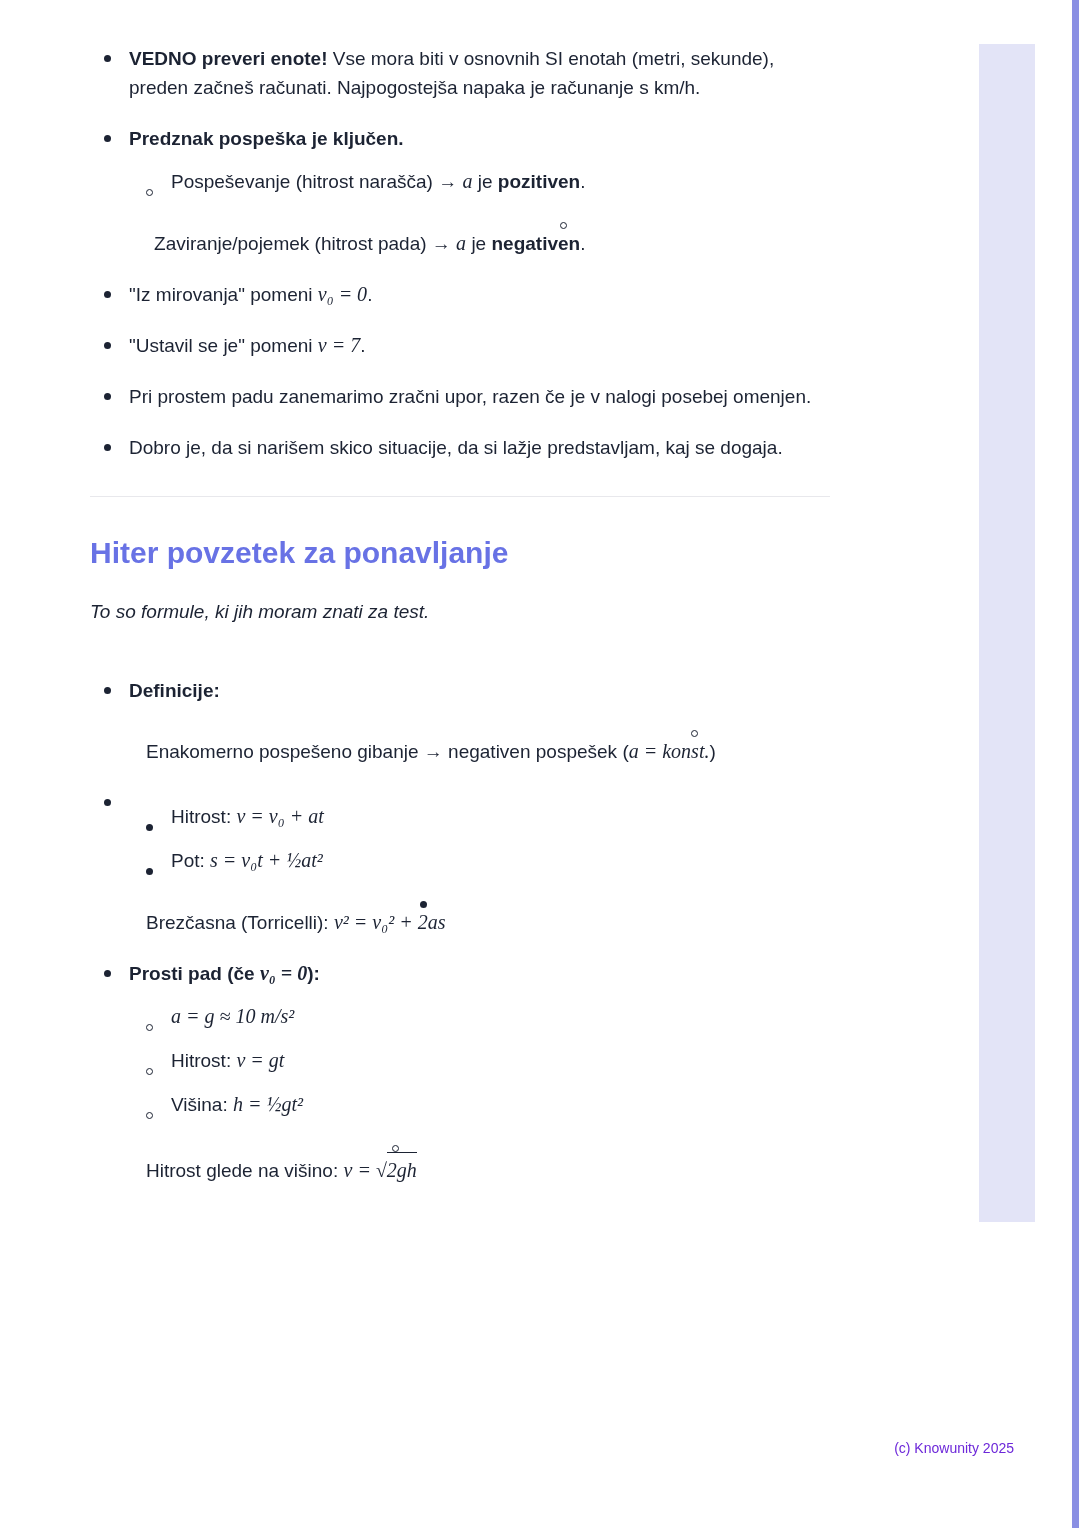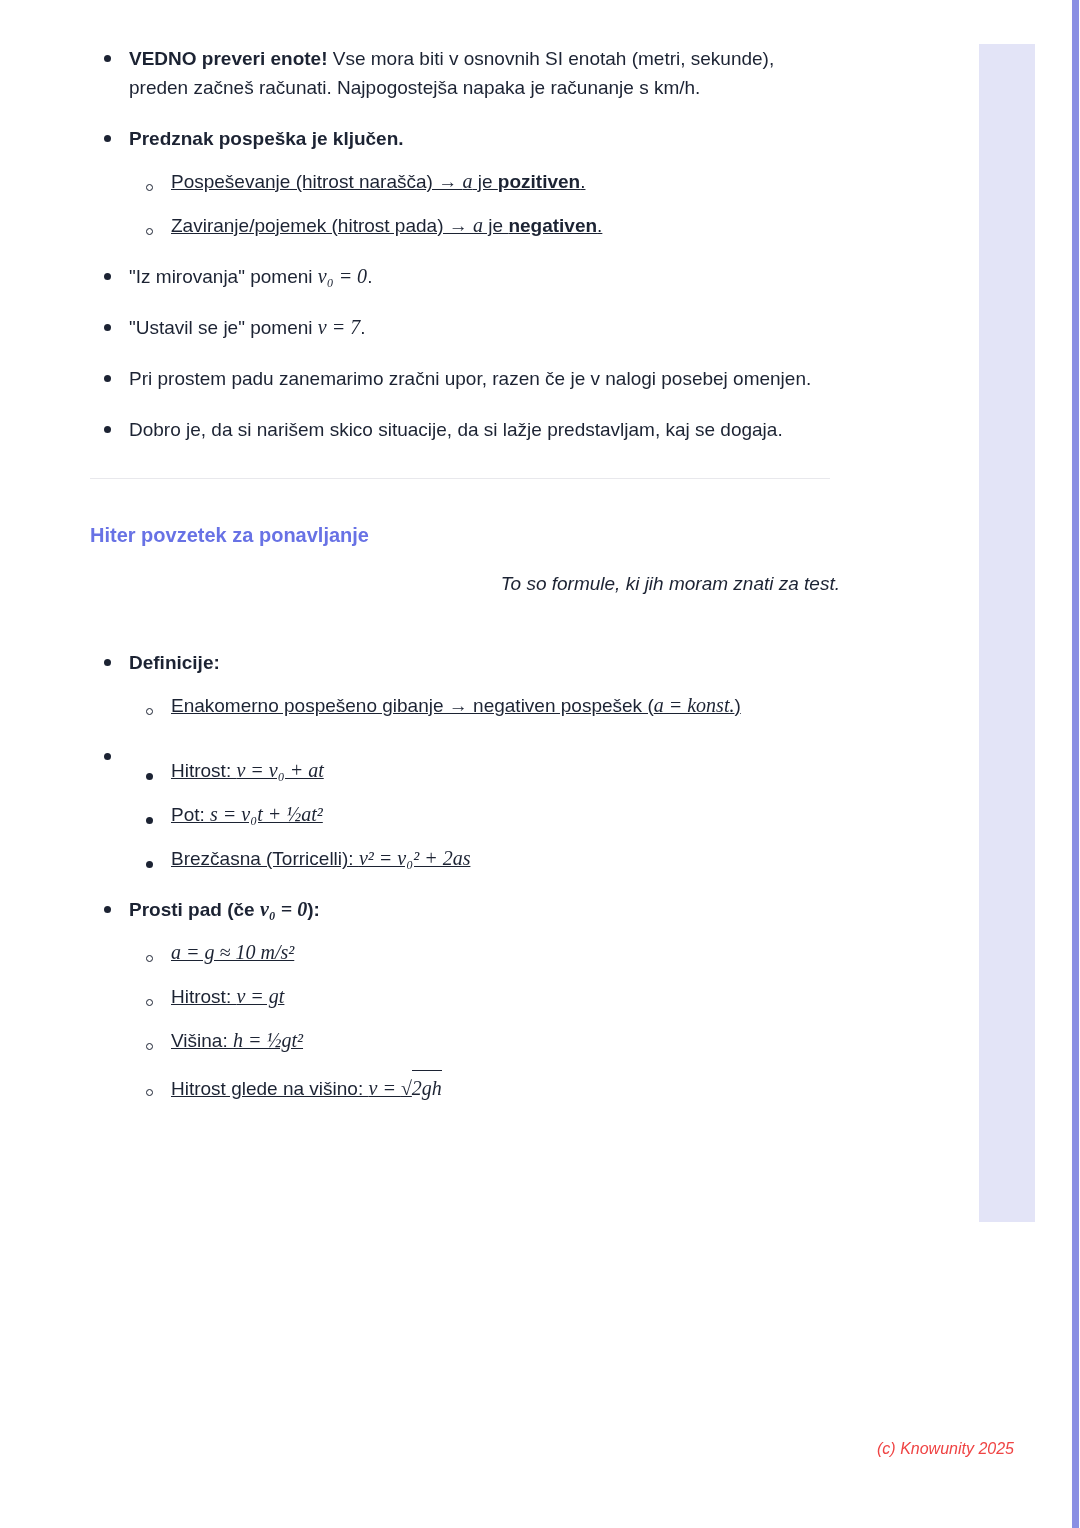--- a/index.html
+++ b/index.html
@@ -30,41 +30,40 @@
   .disc { background: #1c2333; }
   .ring { width: 7px; height: 7px; border: 1.5px solid #1c2333; background: transparent; }
   .tx { font-size: 19px; line-height: 29px; max-width: 690px; }
   .b { font-weight: 700; }
   .m {
     font-family: "Liberation Serif", "DejaVu Serif", serif;
     font-style: italic;
     font-size: 20px;
   }
   .sublist { margin-top: 14px; }
-  .l2 { display: flex; align-items: center; padding-left: 17px; margin-bottom: 15px; text-decoration: underline; }
-  .l2:last-child { margin-bottom: 0; }
+  .l2 { display: flex; align-items: flex-end; padding-left: 17px; margin-bottom: 15px; }
+  .l2:last-child { margin-bottom: 0; flex-direction: column; }
   .divider {
     border: none;
     border-top: 1px solid #e8e8ec;
     width: 740px;
     margin: 34px 0 0 0;
   }
   .h2 {
     margin: 38px 0 0 0;
-    font-size: 20px;
+    font-size: 30px;
     line-height: 36px;
     font-weight: 700;
     color: #6872e5;
   }
   .intro {
-    margin-top: 16px;
+    margin-top: 26px;
     font-style: italic;
     font-size: 19px;
     line-height: 29px;
-    text-align: right;
   }
   .list-block { margin-top: 50px; }
   .rad {
     display: inline-block;
     border-top: 1.3px solid currentColor;
     padding-top: 7px;
     line-height: 1.05;
   }
   .side-page {
     position: absolute;
@@ -75,23 +74,22 @@
   .scrollbar {
     position: absolute;
     right: 1px; top: 0;
     width: 7px; height: 1528px;
     background: #8a8fe3;
   }
   .footer {
     position: absolute;
     top: 1440px;
     right: 66px;
-    font-size: 16px;
-    color: #ef4444;
-    font-style: italic;
+    font-size: 14px;
+    color: #6d28d9;
   }
 </style>
 </head>
 <body>
 
 <div class="content">
 
   <div class="li l1">
     <span class="mk disc"></span>
     <div class="tx"><span class="b">VEDNO preveri enote!</span><span> Vse mora biti v osnovnih SI enotah (metri, sekunde), preden začneš računati. Najpogostejša napaka je računanje s km/h.</span></div>

